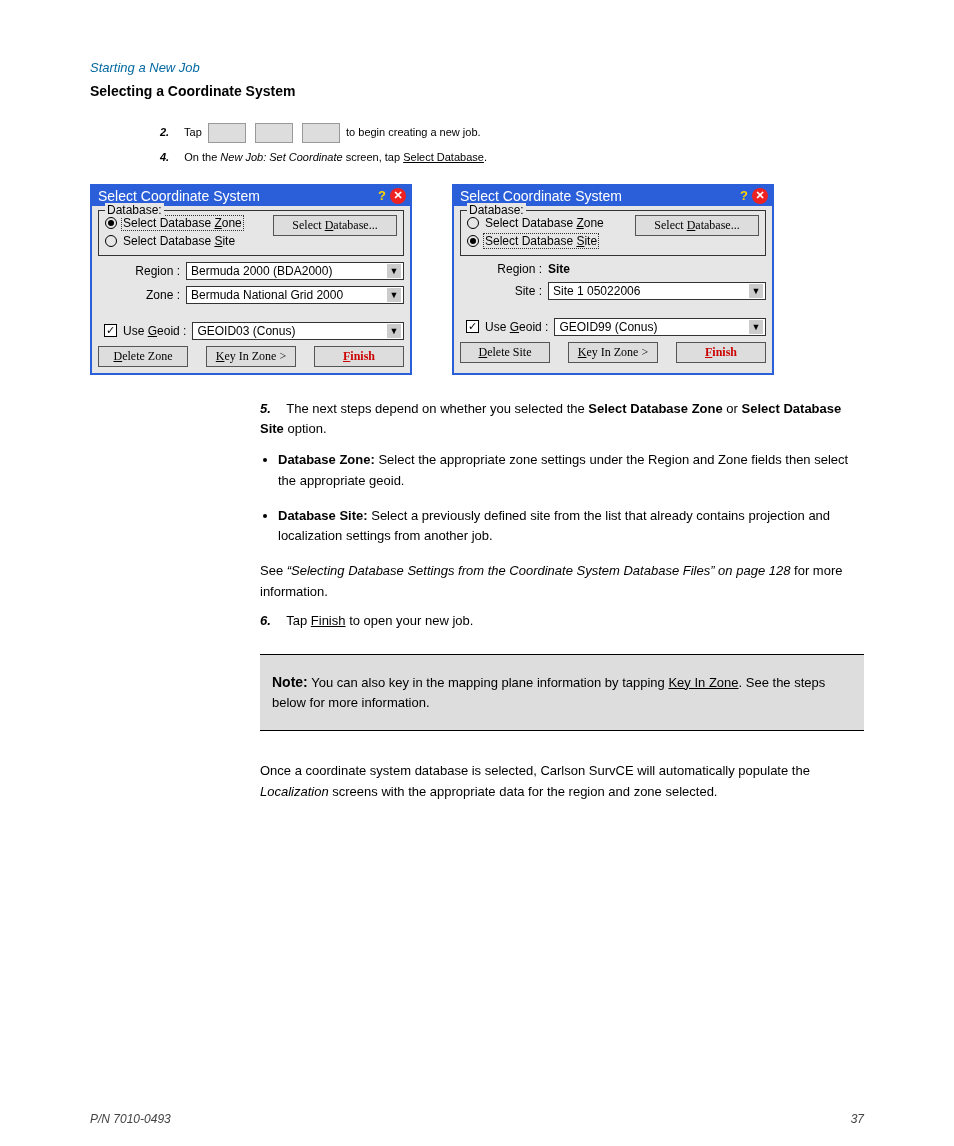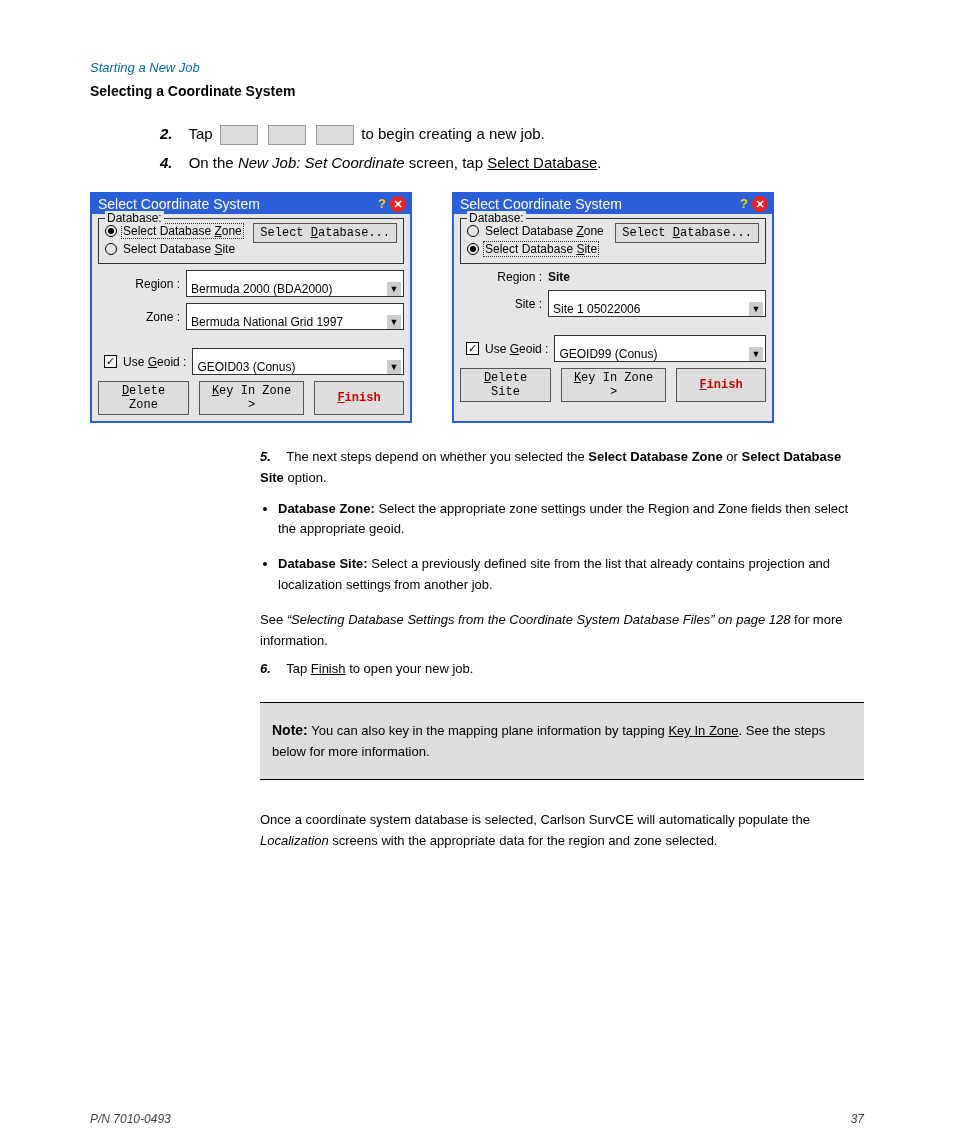--- a/index.html
+++ b/index.html
@@ -12,21 +12,21 @@
     width: 954px;
     min-height: 1146px;
     position: relative;
   }
   .page {
     padding: 60px 90px 40px 90px;
   }
   .page-header { color: #0369a1; font-style: italic; font-size: 13px; margin-bottom: 8px; }
   .page-title { font-weight: bold; font-size: 14px; margin-bottom: 24px; }
 
-  .instr { margin: 4px 0 6px 70px; font-size: 15px; line-height: 1.5; }
+  .instr { margin: 4px 0 6px 70px; font-size: 11px; line-height: 1.5; }
   .instr-num { font-style: italic; font-weight: bold; margin-right: 12px; }
   .btn-ghost {
     display: inline-block;
     border: 1px solid #999;
     background: #ddd;
     padding: 2px 18px;
     margin: 0 3px;
     min-height: 20px;
     vertical-align: middle;
   }
@@ -93,34 +93,34 @@
   }
   .radio-label { border: 1px dotted transparent; padding: 0 1px; }
   .radio-label.boxed { border-color: #333; }
   .u { text-decoration: underline; }
 
   .btn {
     border: 1px solid #555;
     background: #ddd;
     padding: 2px 6px;
     font-size: 12px;
-    font-family: Liberation Mono, monospace;
+    font-family: Liberation Serif, serif;
     cursor: pointer;
   }
   .btn-wide { min-width: 124px; text-align: center; }
   .btn-primary { color: #c00; font-weight: bold; }
 
   .form-row { display: flex; align-items: center; margin: 6px 0 6px 24px; }
   .form-label { width: 64px; text-align: right; padding-right: 6px; font-size: 12px; }
   .select {
     flex: 1;
     border: 1px solid #333;
     background: #fff;
-    height: 27px;
-    display: flex; align-items: flex-end; justify-content: space-between;
+    height: 18px;
+    display: flex; align-items: center; justify-content: space-between;
     padding: 0 2px 0 4px;
     font-size: 12px;
   }
   .select-caret {
     width: 14px; height: 14px;
     background: #ccc;
     display: inline-flex; align-items: center; justify-content: center;
     font-size: 9px; color: #000;
   }
   .static-val { font-weight: bold; font-size: 12px; }
@@ -220,21 +220,21 @@
         <div class="form-row">
           <span class="form-label">Region :</span>
           <div class="select">
             <span>Bermuda 2000 (BDA2000)</span>
             <span class="select-caret">▼</span>
           </div>
         </div>
         <div class="form-row">
           <span class="form-label">Zone :</span>
           <div class="select">
-            <span>Bermuda National Grid 1997</span>
+            <span>Bermuda National Grid 2000</span>
             <span class="select-caret">▼</span>
           </div>
         </div>
 
         <div class="geoid-row">
           <span class="checkbox">✓</span>
           <span>Use&nbsp;<span class="u">G</span>eoid&nbsp;:</span>
           <div class="select" style="flex:1">
             <span>GEOID03 (Conus)</span>
             <span class="select-caret">▼</span>

